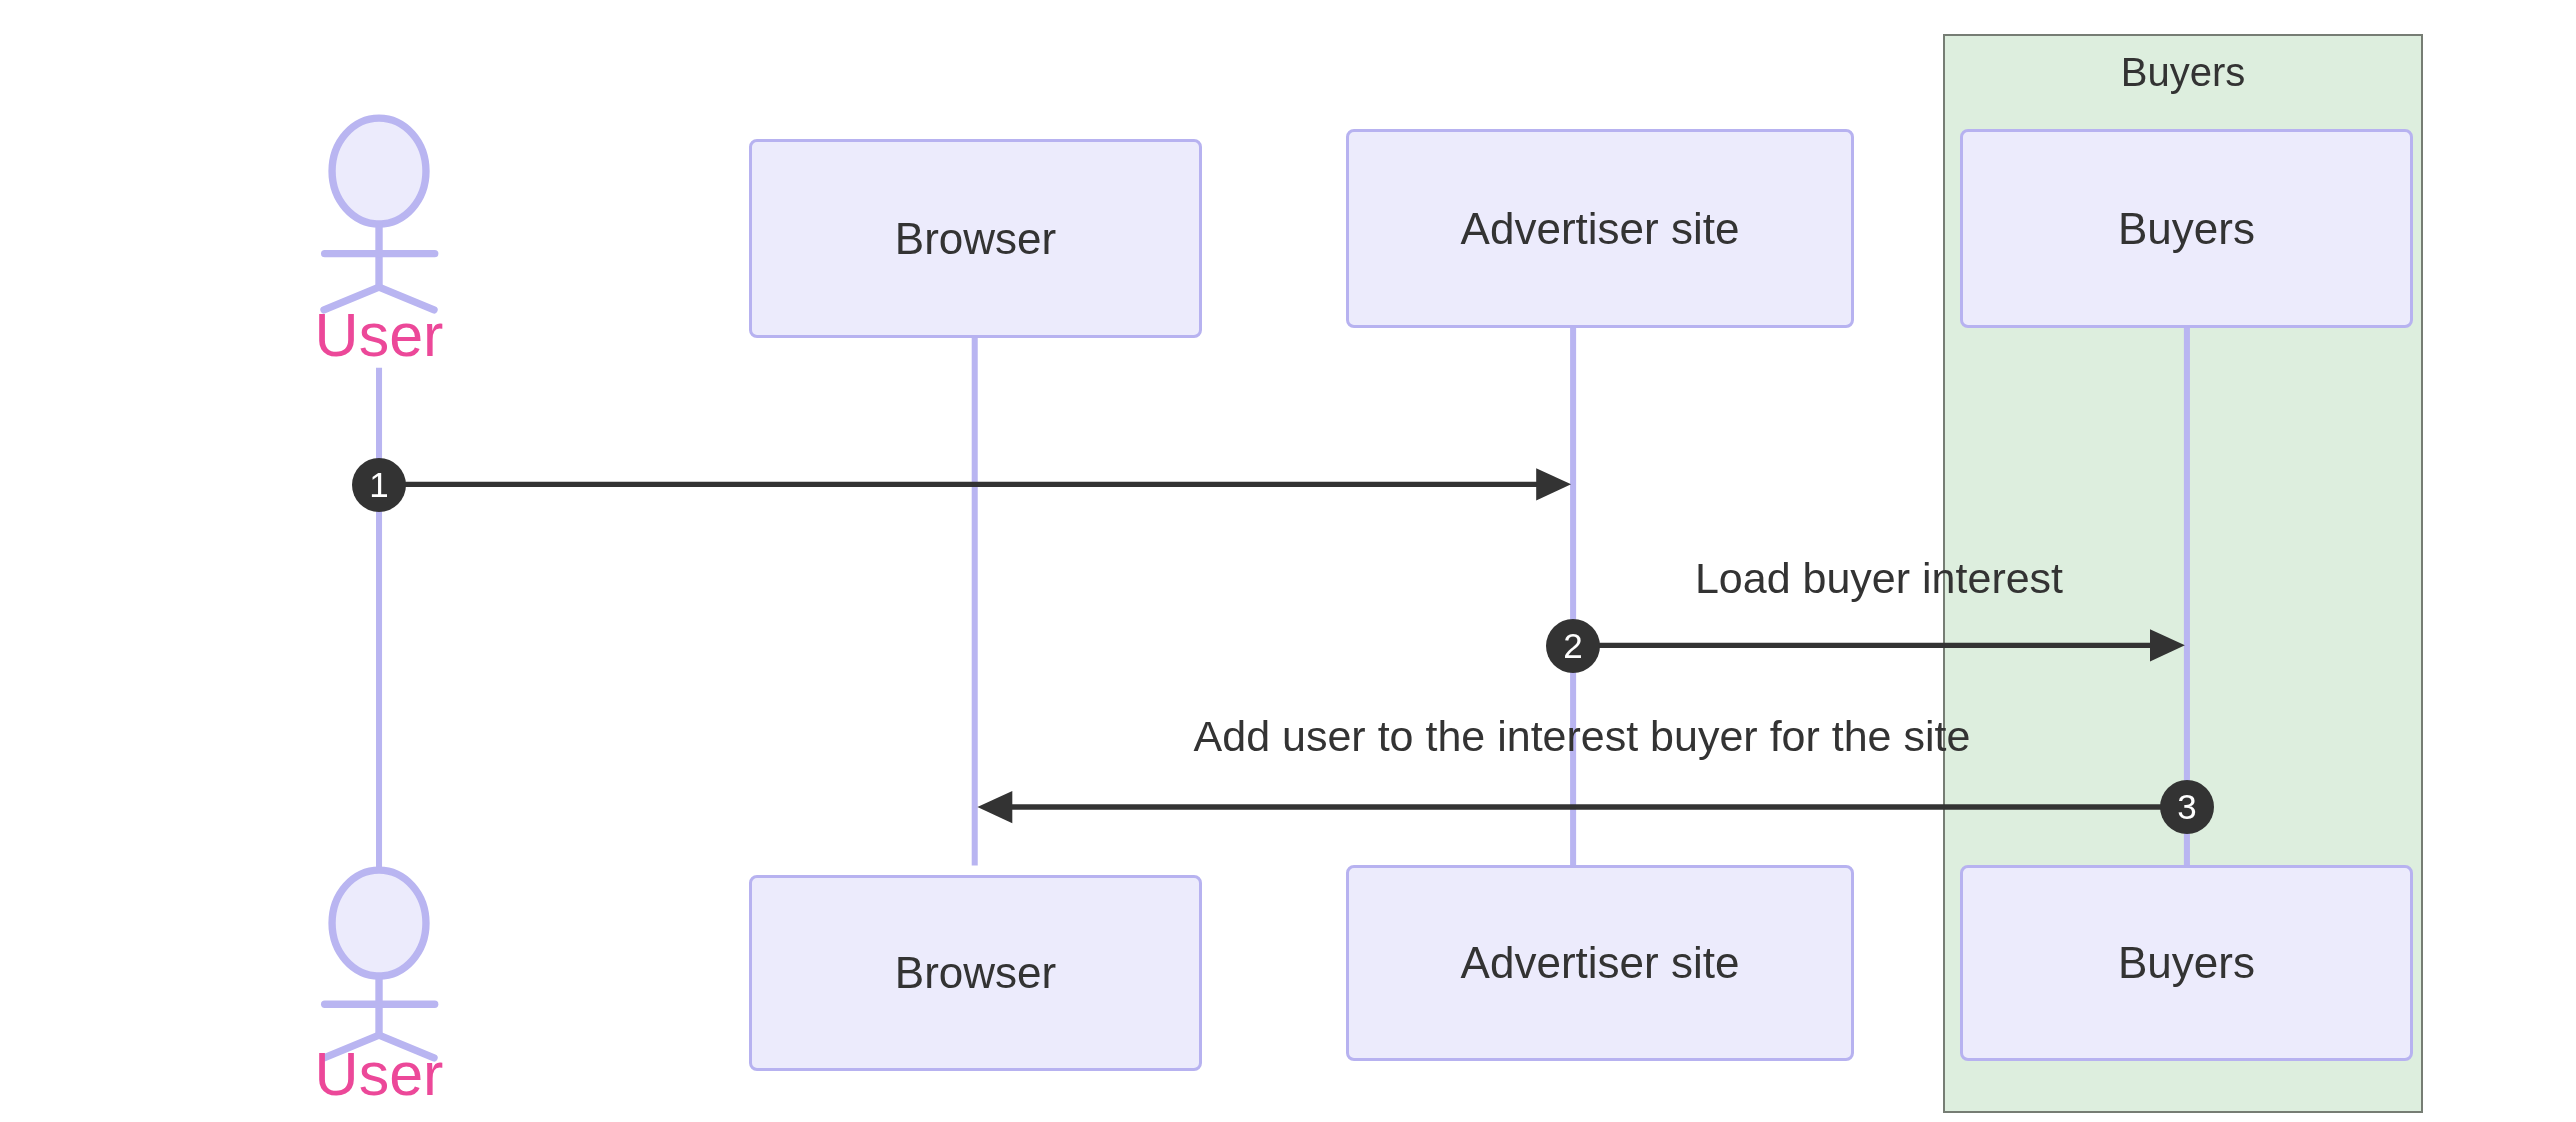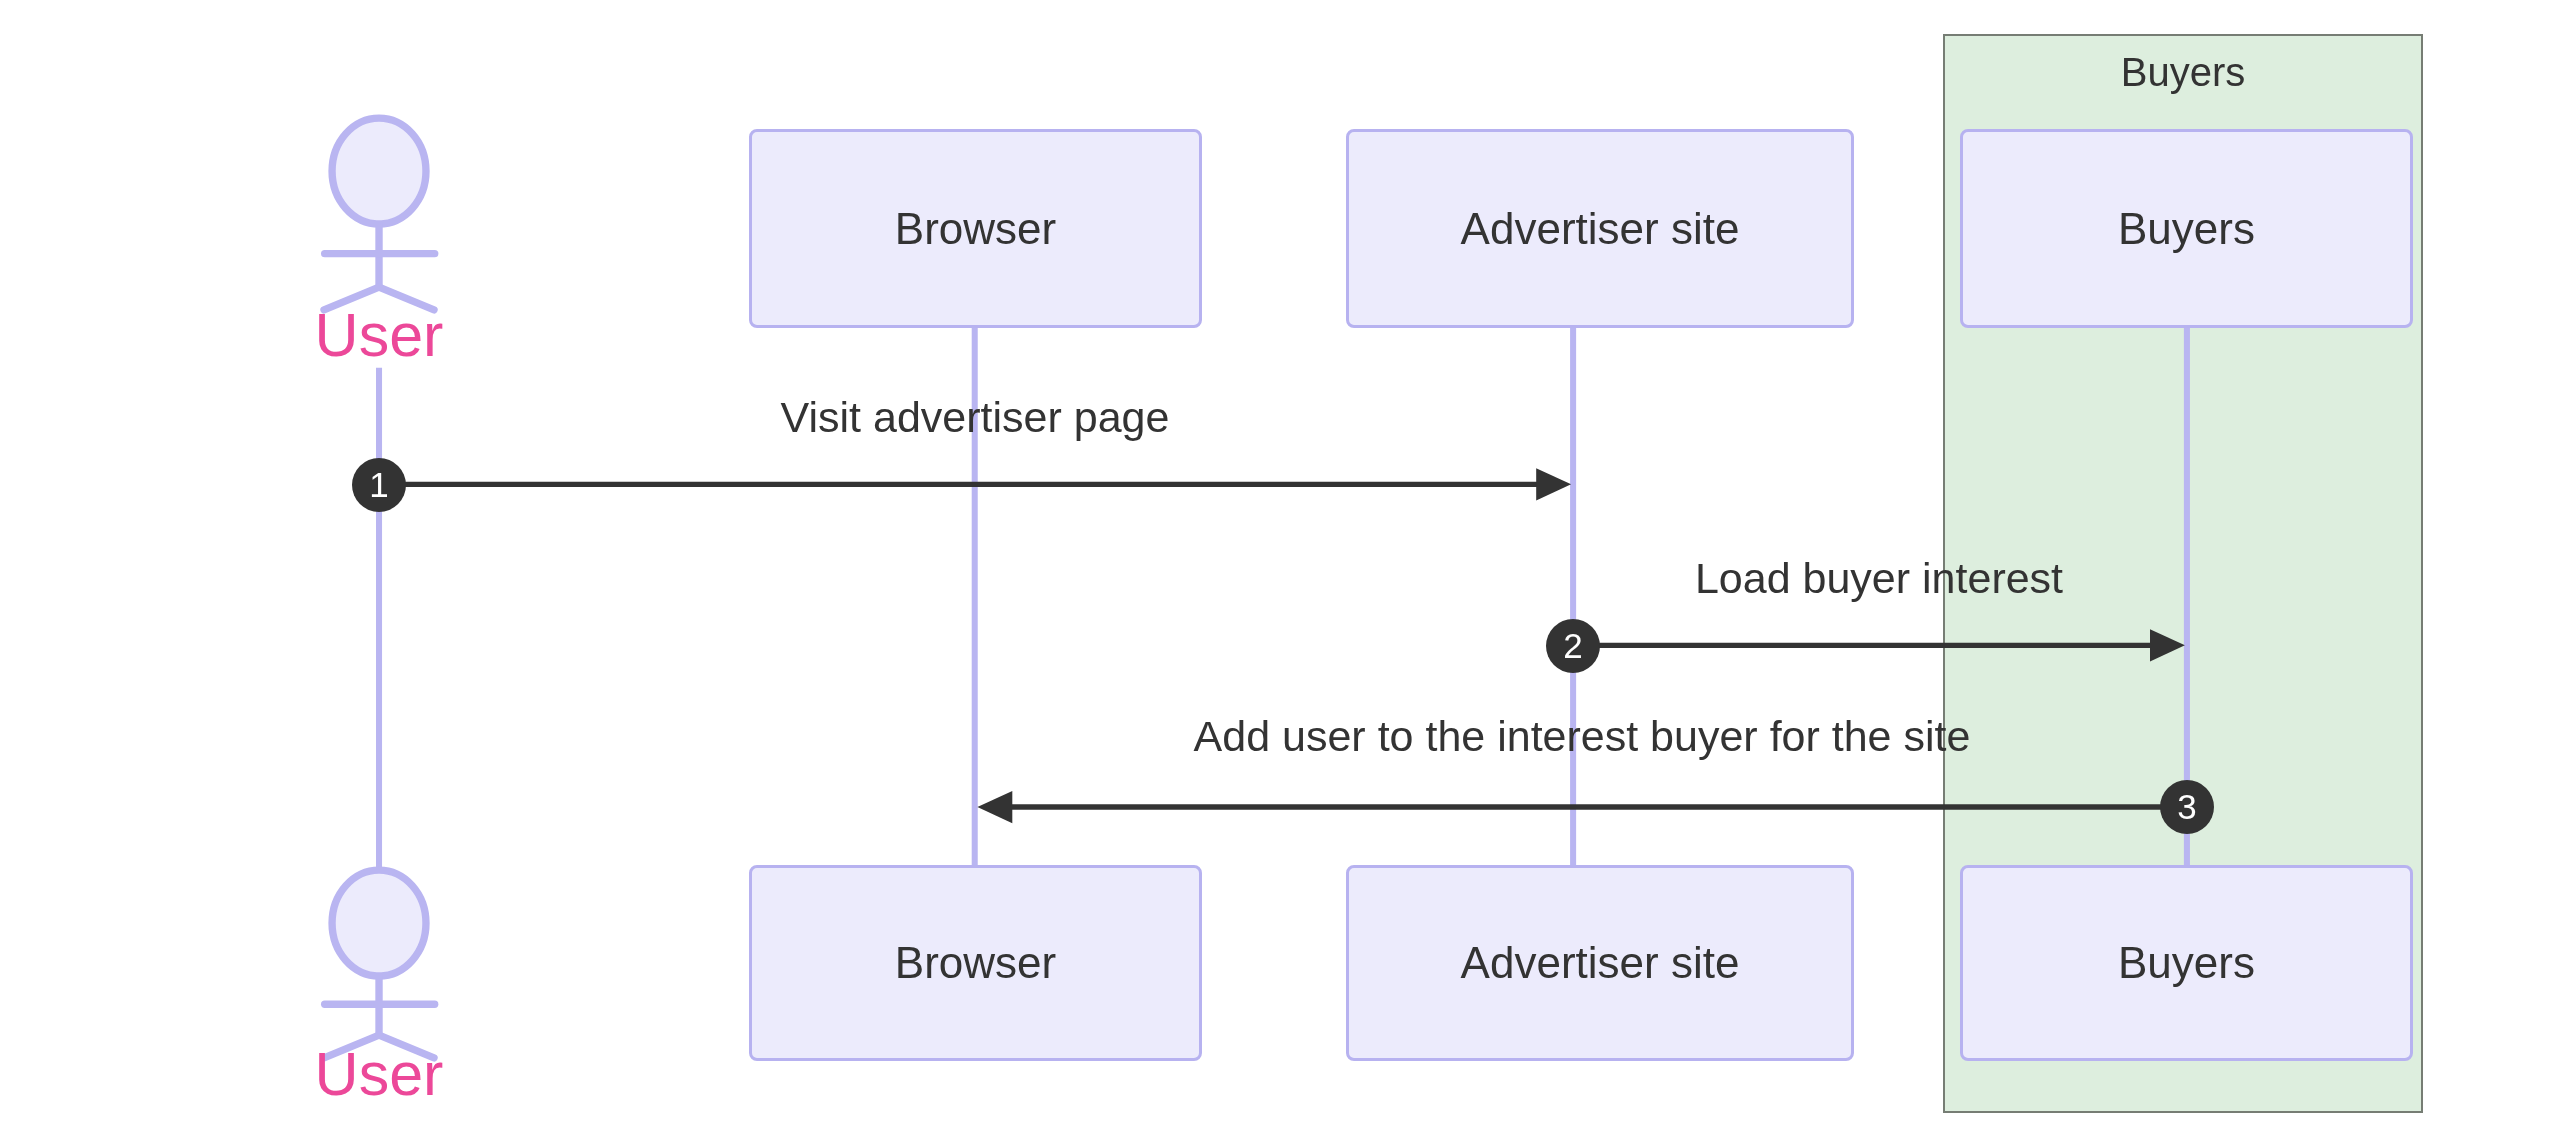--- a/index.html
+++ b/index.html
@@ -47,21 +47,21 @@
     border-radius: 8px;
     box-sizing: border-box;
     display: flex;
     align-items: center;
     justify-content: center;
     font-size: 44px;
     color: #333333;
   }
   .pbox.top    { top: 129px;  height: 199px; }
   .pbox.bottom { top: 865px; height: 196px; }
-  .pbox.col-browser    { left: 749px; width: 453px; }
+  .pbox.col-browser    { left: 749px; width: 453px; margin-top: 10px; }
   .pbox.col-advertiser { left: 1346px; width: 508px; }
   .pbox.col-buyers     { left: 1960px; width: 453px; }
   .actor-label {
     position: absolute;
     width: 174px;
     left: 292px;
     text-align: center;
     font-size: 61px;
     line-height: 48px;
     color: #ec4899;
@@ -139,21 +139,20 @@
   <div class="pbox top col-advertiser">Advertiser site</div>
   <div class="pbox top col-buyers">Buyers</div>
 
   <div class="pbox bottom col-browser">Browser</div>
   <div class="pbox bottom col-advertiser">Advertiser site</div>
   <div class="pbox bottom col-buyers">Buyers</div>
 
   <div class="actor-label top">User</div>
   <div class="actor-label bottom">User</div>
 
-  <div class="msg-label m1">Visit advertiser page</div>
   <div class="msg-label m2">Load buyer interest</div>
   <div class="msg-label m3">Add user to the interest buyer for the site</div>
 
   <div class="badge b1">1</div>
   <div class="badge b2">2</div>
   <div class="badge b3">3</div>
 
 </div>
 
 

